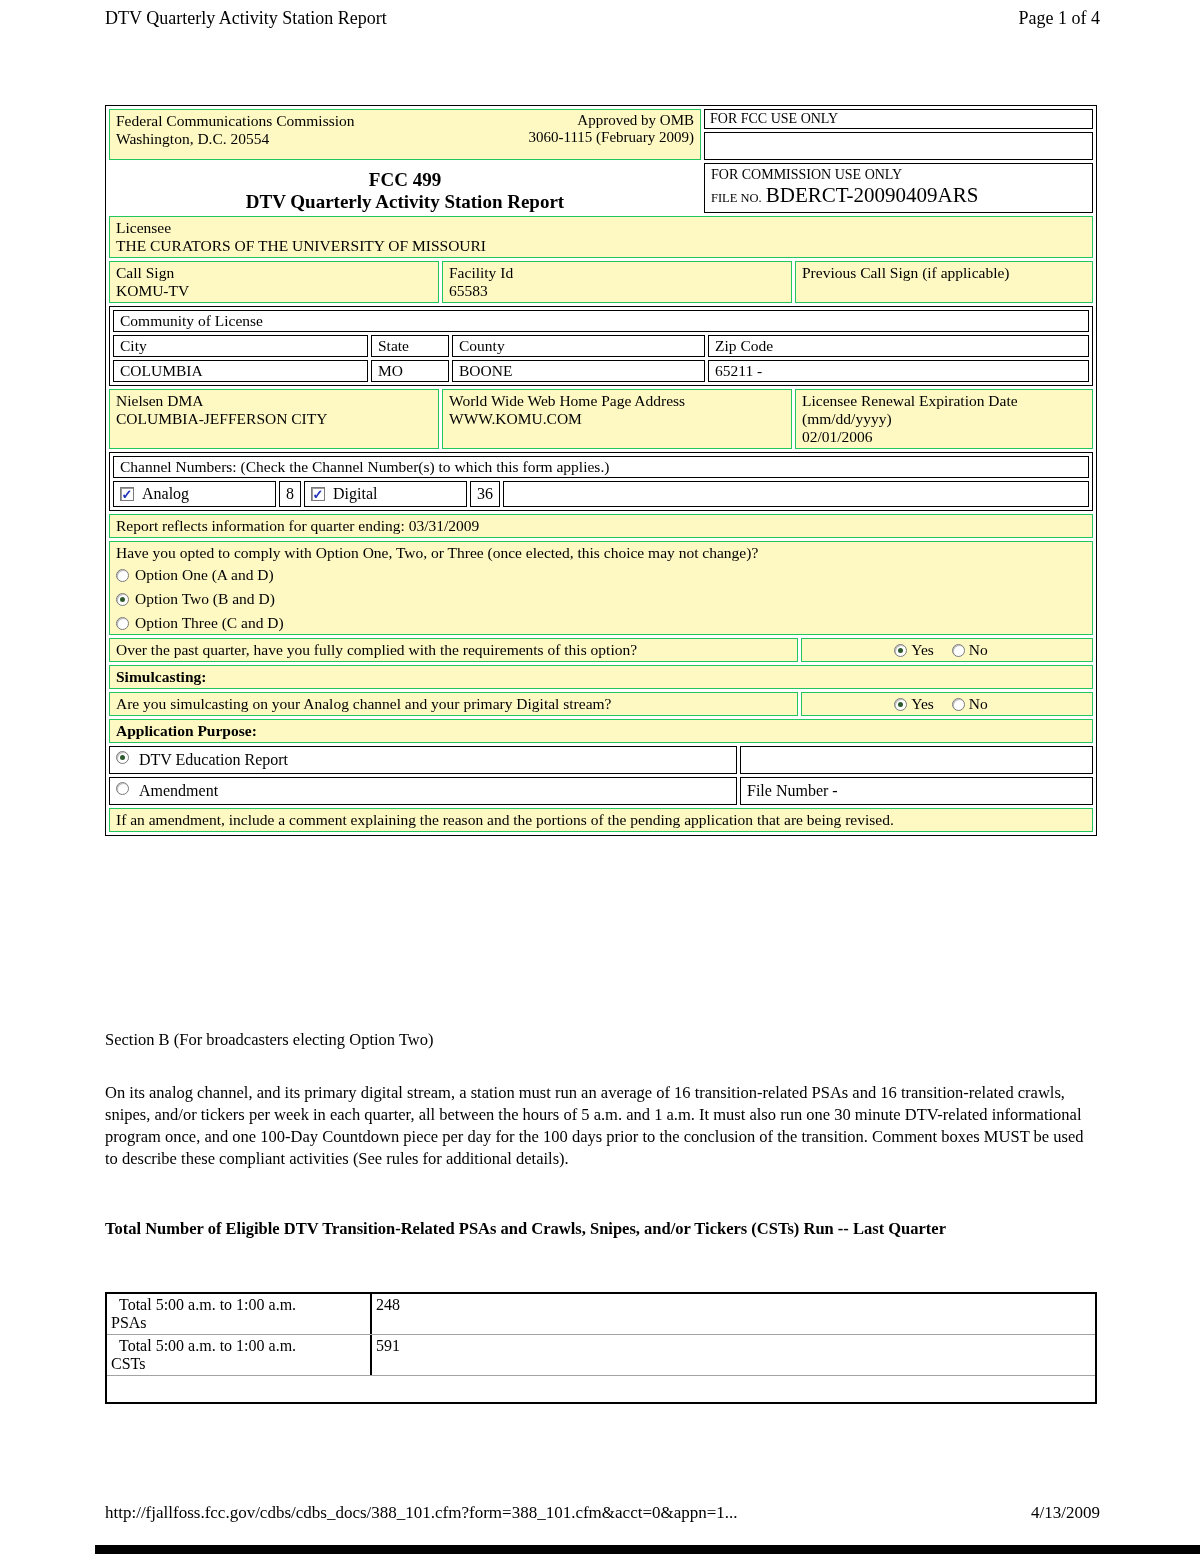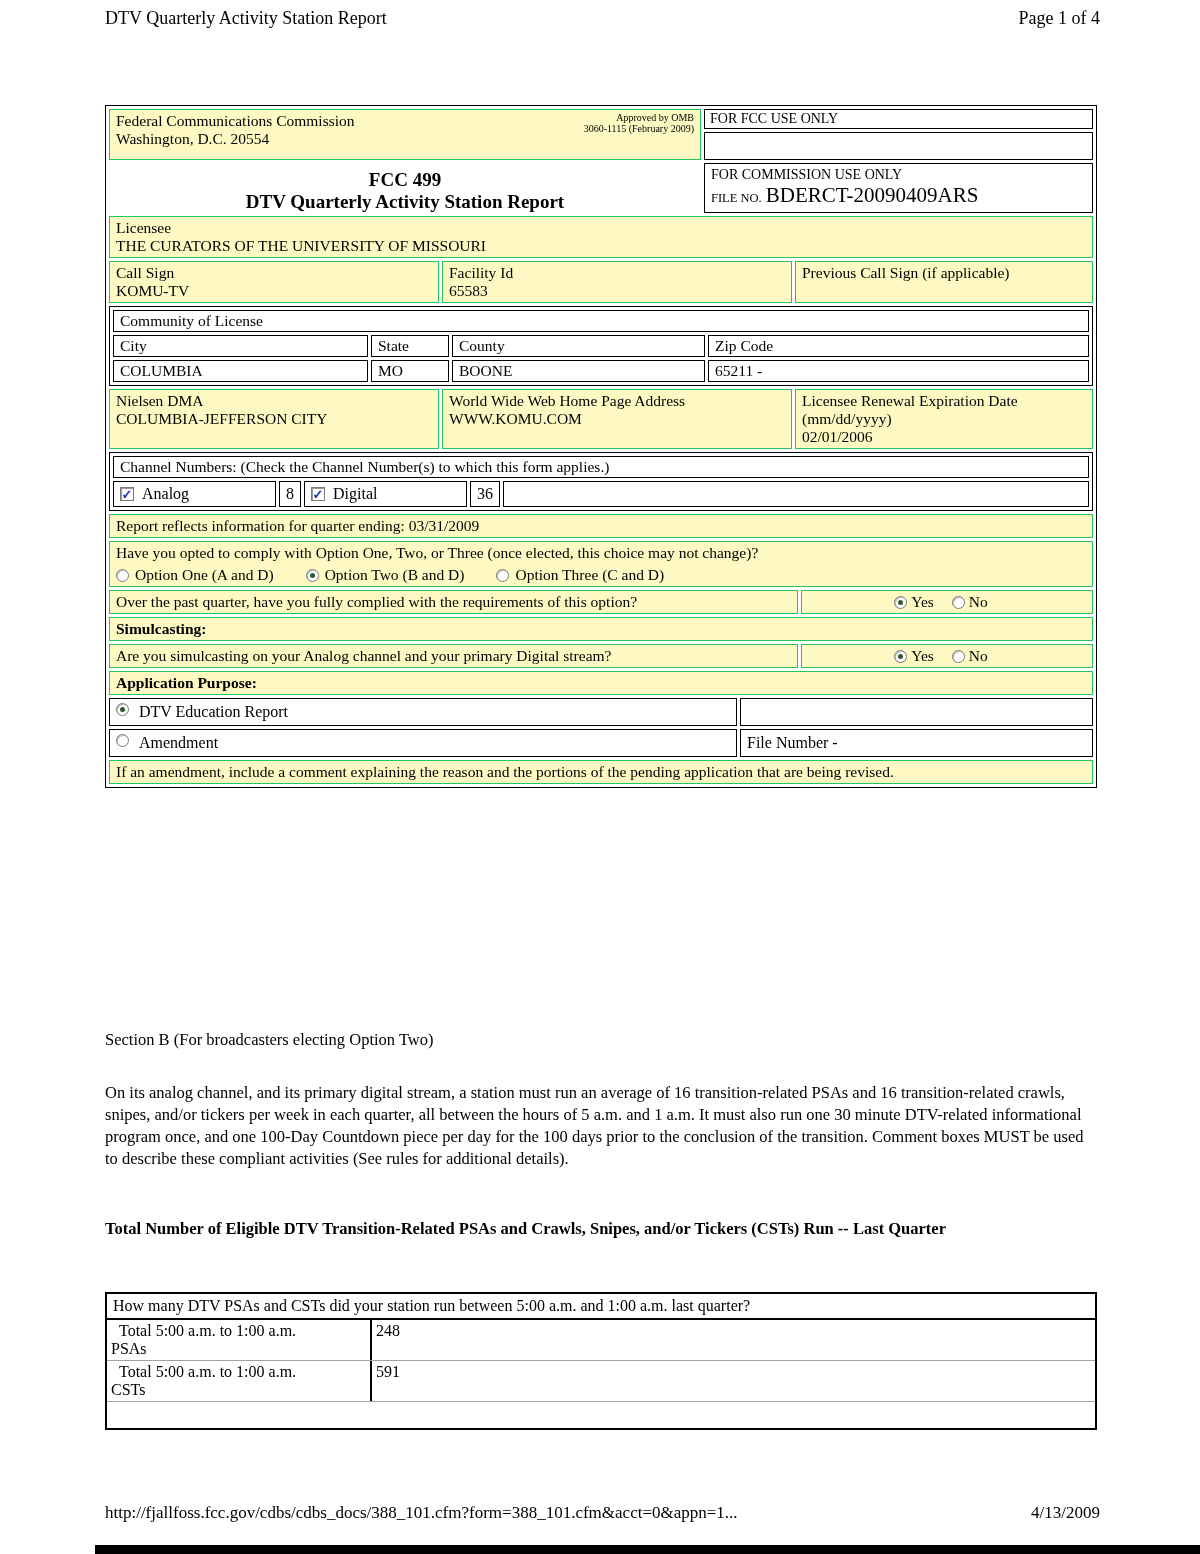--- a/index.html
+++ b/index.html
@@ -67,21 +67,21 @@
     box-shadow: inset 1px 1px 0 #9a9a9a; flex: 0 0 auto;
   }
   .checkbox.checked::after { content: "✓"; color: #2233bb; font-size: 13px; font-weight: bold; line-height: 1; }
   .radio {
     width: 13px; height: 13px; border: 1px solid #7a7a7a; border-radius: 50%;
     display: inline-block; position: relative; background: #fff; vertical-align: -2px;
     box-shadow: inset 1px 1px 0 #bdbdbd; flex: 0 0 auto;
   }
   .radio.selected::after { content: ""; position: absolute; left: 3px; top: 3px; right: 3px; bottom: 3px; border-radius: 50%; background: #2d5a2d; }
 
-  .opt-line { display: flex; align-items: flex-start; gap: 6px; margin-top: 4px; }
+  .opt-line { display: flex; align-items: flex-start; gap: 6px; margin-top: 4px; flex-direction: column; }
   .opt-item { display: inline-flex; align-items: center; gap: 6px; margin-right: 26px; }
   .yn-cell { flex: 0 0 292px; display: flex; align-items: flex-end; justify-content: center; gap: 6px; }
   .yn-item { display: inline-flex; align-items: center; gap: 4px; margin-right: 12px; }
 
   
   .purpose-left { flex: 0 0 628px; border: 1px solid #000; padding: 4px 6px; display: flex; gap: 10px; }
   .purpose-right { flex: 1; border: 1px solid #000; padding: 4px 6px; }
 
   
   .secb-heading { position: absolute; left: 105px; top: 1030px; font-size: 16.5px; font-weight: normal; }
@@ -112,21 +112,21 @@
 </div>
 
 <div class="form-outer">
 
   <div class="frow">
     <div class="cell agency-cell">
       <div class="lv">
         <span class="label-line">Federal Communications Commission</span>
         <span class="label-line">Washington, D.C. 20554</span>
       </div>
-      <div class="lv" style="text-align:right; font-size:10px;">
+      <div class="lv" style="text-align:right; font-size:15px;">
         <span class="label-line">Approved by OMB</span>
         <span class="label-line">3060-1115 (February 2009)</span>
       </div>
     </div>
     <div class="fcc-use-col">
       <div class="fcc-use-label">FOR FCC USE ONLY</div>
       <div class="fcc-use-box"></div>
     </div>
   </div>
 
@@ -307,21 +307,20 @@
     <div class="cell grow">If an amendment, include a comment explaining the reason and the portions of the pending application that are being revised.</div>
   </div>
 
 </div>
 
 <div class="secb-heading">Section B (For broadcasters electing Option Two)</div>
 <div class="secb-para">On its analog channel, and its primary digital stream, a station must run an average of 16 transition-related PSAs and 16 transition-related crawls, snipes, and/or tickers per week in each quarter, all between the hours of 5 a.m. and 1 a.m. It must also run one 30 minute DTV-related informational program once, and one 100-Day Countdown piece per day for the 100 days prior to the conclusion of the transition. Comment boxes MUST be used to describe these compliant activities (See rules for additional details).</div>
 <div class="totals-heading">Total Number of Eligible DTV Transition-Related PSAs and Crawls, Snipes, and/or Tickers (CSTs) Run -- Last Quarter</div>
 
 <div class="totals-table">
-  <div class="tt-question">How many DTV PSAs and CSTs did your station run between 5:00 a.m. and 1:00 a.m. last quarter?</div>
   <div class="tt-row">
     <div class="tt-label">
       <span class="indent">Total 5:00 a.m. to 1:00 a.m.</span>
       <span>PSAs</span>
     </div>
     <div class="tt-value">248</div>
   </div>
   <div class="tt-row">
     <div class="tt-label">
       <span class="indent">Total 5:00 a.m. to 1:00 a.m.</span>

